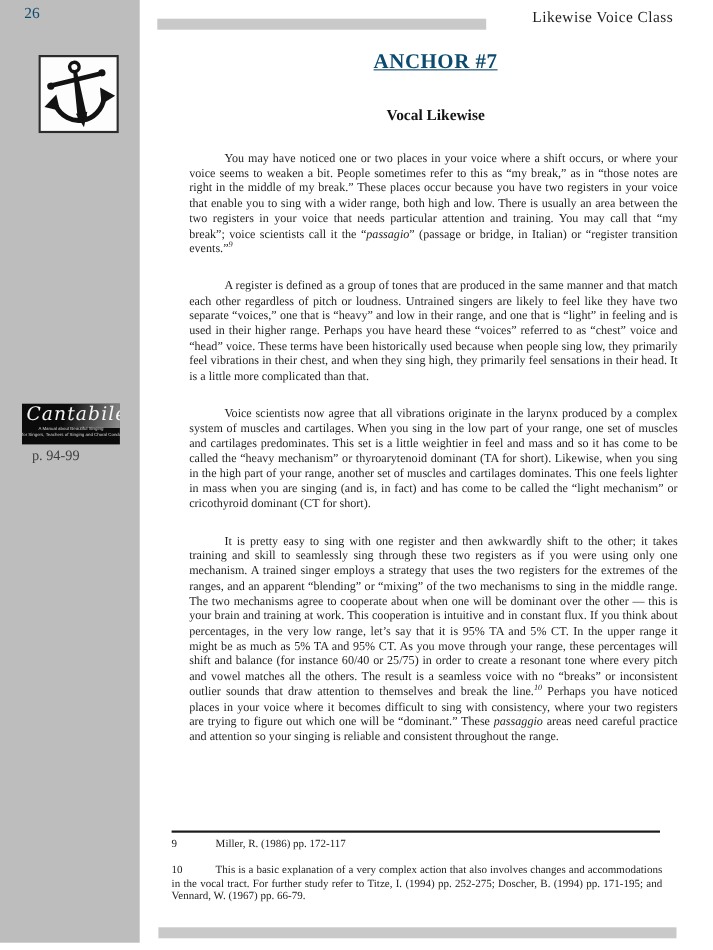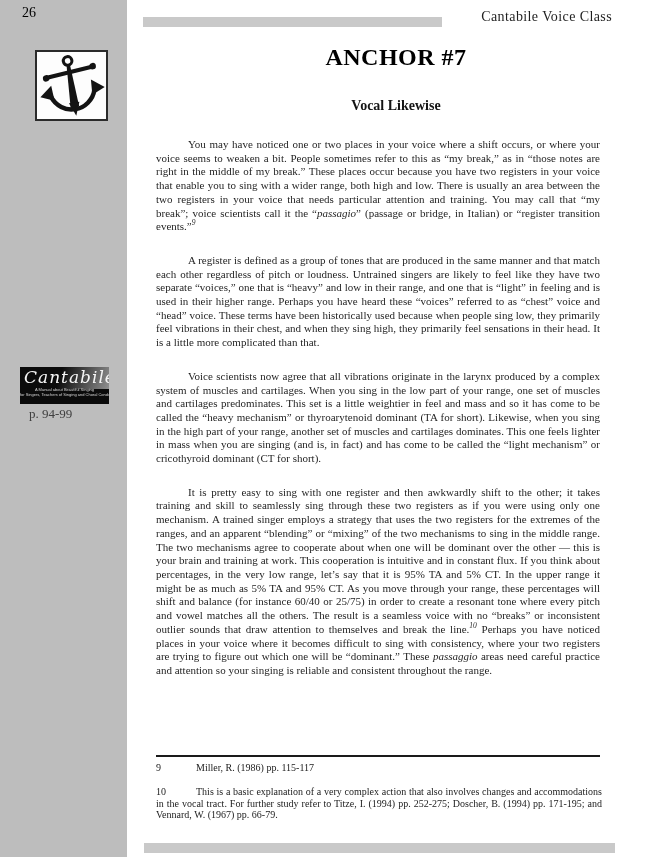--- a/index.html
+++ b/index.html
@@ -5,21 +5,21 @@
   html,body{margin:0;padding:0;}
   body{
     width:648px;height:864px;background:#ffffff;
     font-family:"Liberation Serif","DejaVu Serif",serif;
     color:#1f1f1f;position:relative;overflow:hidden;
   }
   .page{position:absolute;left:0;top:0;width:648px;height:864px;background:#ffffff;}
 
   
   .sidebar{position:absolute;left:0;top:0;width:127px;height:857px;background:#bdbdbd;}
-  .page-number{position:absolute;left:22px;top:5px;font-size:14px;color:#000000;}
+  .page-number{position:absolute;left:22px;top:5px;font-size:14px;color:#0c4a6e;}
 
   
   .anchor-box{position:absolute;left:35px;top:50px;width:69px;height:67px;background:#fdfdfd;border:2px solid #2b2b2b;}
   .anchor-box svg{display:block;width:100%;height:100%;}
 
   
   .logo-box{position:absolute;left:20px;top:367px;width:89px;height:37px;background:#0b0b0b;overflow:hidden;}
   .logo-shine{position:absolute;right:-6px;top:0;width:56px;height:22px;transform:skewX(-18deg);
     background:linear-gradient(to right, rgba(150,150,150,0), rgba(165,165,165,0.9));}
   .logo-name{position:relative;font-style:italic;font-size:17px;line-height:20px;color:#f4f4f4;
@@ -27,25 +27,25 @@
   .logo-tag{position:relative;font-size:4px;line-height:5px;color:#d6d6d6;text-align:center;
     font-family:"Liberation Sans",sans-serif;white-space:nowrap;}
   .page-ref{position:absolute;left:29px;top:406px;font-size:13px;color:#404040;}
 
   
   .top-bar{position:absolute;left:143px;top:17px;width:299px;height:10px;background:#c9c9c9;}
   .header-right{position:absolute;right:36px;top:9px;font-size:14px;color:#1f1f1f;letter-spacing:0.4px;}
 
   
   .headings{position:absolute;left:156px;top:46px;width:480px;text-align:center;}
-  .headings h1{margin:0;font-size:24px;line-height:22px;font-weight:bold;letter-spacing:0.5px;color:#000000;}
+  .headings h1{margin:0;font-size:19px;line-height:22px;font-weight:bold;letter-spacing:0.5px;color:#0c4a6e;text-decoration:underline;}
   .headings h2{margin:29px 0 0 0;font-size:14px;line-height:17px;font-weight:bold;color:#141414;}
 
   
-  .content{position:absolute;left:156px;top:138px;width:444px;font-size:11px;line-height:13.7px;
+  .content{position:absolute;left:172px;top:138px;width:444px;font-size:11px;line-height:13.7px;
     text-align:justify;color:#1f1f1f;}
   .content p{margin:0 0 20px 0;text-indent:32px;}
   .content i{font-style:italic;}
   .content sup{font-size:7.5px;font-style:italic;vertical-align:super;line-height:0;}
 
   
   .fn-rule{position:absolute;left:156px;top:755px;width:444px;height:2px;background:#1a1a1a;}
   .footnotes{position:absolute;left:156px;top:762px;width:446px;font-size:10px;line-height:11.8px;color:#222;}
   .footnote{position:relative;margin-bottom:12px;}
   .fn-num{position:absolute;left:0;top:0;}
@@ -81,39 +81,39 @@
     <div class="logo-box">
       <div class="logo-shine"></div>
       <div class="logo-name">Cantabile</div>
       <div class="logo-tag">A Manual about Beautiful Singing</div>
       <div class="logo-tag">for Singers, Teachers of Singing and Choral Conductors</div>
     </div>
     <div class="page-ref">p. 94-99</div>
   </div>
 
   <div class="top-bar"></div>
-  <div class="header-right">Cantabile Voice Class</div>
+  <div class="header-right">Likewise Voice Class</div>
 
   <div class="headings">
     <h1>ANCHOR #7</h1>
     <h2>Vocal Likewise</h2>
   </div>
 
   <div class="content" id="paragraphs">
       <p><span>You may have noticed one or two places in your voice where a shift occurs, or where your voice seems to weaken a bit. People sometimes refer to this as “my break,” as in “those notes are right in the middle of my break.” These places occur because you have two registers in your voice that enable you to sing with a wider range, both high and low. There is usually an area between the two registers in your voice that needs particular attention and training. You may call that “my break”; voice scientists call it the “</span><i>passagio</i><span>” (passage or bridge, in Italian) or “register transition events.”</span><sup>9</sup></p>
       <p><span>A register is defined as a group of tones that are produced in the same manner and that match each other regardless of pitch or loudness. Untrained singers are likely to feel like they have two separate “voices,” one that is “heavy” and low in their range, and one that is “light” in feeling and is used in their higher range. Perhaps you have heard these “voices” referred to as “chest” voice and “head” voice. These terms have been historically used because when people sing low, they primarily feel vibrations in their chest, and when they sing high, they primarily feel sensations in their head. It is a little more complicated than that.</span></p>
       <p><span>Voice scientists now agree that all vibrations originate in the larynx produced by a complex system of muscles and cartilages. When you sing in the low part of your range, one set of muscles and cartilages predominates. This set is a little weightier in feel and mass and so it has come to be called the “heavy mechanism” or thyroarytenoid dominant (TA for short). Likewise, when you sing in the high part of your range, another set of muscles and cartilages dominates. This one feels lighter in mass when you are singing (and is, in fact) and has come to be called the “light mechanism” or cricothyroid dominant (CT for short).</span></p>
       <p><span>It is pretty easy to sing with one register and then awkwardly shift to the other; it takes training and skill to seamlessly sing through these two registers as if you were using only one mechanism. A trained singer employs a strategy that uses the two registers for the extremes of the ranges, and an apparent “blending” or “mixing” of the two mechanisms to sing in the middle range. The two mechanisms agree to cooperate about when one will be dominant over the other — this is your brain and training at work. This cooperation is intuitive and in constant flux. If you think about percentages, in the very low range, let’s say that it is 95% TA and 5% CT. In the upper range it might be as much as 5% TA and 95% CT. As you move through your range, these percentages will shift and balance (for instance 60/40 or 25/75) in order to create a resonant tone where every pitch and vowel matches all the others. The result is a seamless voice with no “breaks” or inconsistent outlier sounds that draw attention to themselves and break the line.</span><sup>10</sup><span> Perhaps you have noticed places in your voice where it becomes difficult to sing with consistency, where your two registers are trying to figure out which one will be “dominant.” These </span><i>passaggio</i><span> areas need careful practice and attention so your singing is reliable and consistent throughout the range.</span></p>
     </div>
 
   <div class="fn-rule"></div>
   <div class="footnotes" id="footnotes">
       <div class="footnote">
         <span class="fn-num">9</span>
-        <span class="fn-text">Miller, R. (1986) pp. 115-117</span>
+        <span class="fn-text">Miller, R. (1986) pp. 172-117</span>
       </div>
       <div class="footnote">
         <span class="fn-num">10</span>
         <span class="fn-text">This is a basic explanation of a very complex action that also involves changes and accommodations in the vocal tract. For further study refer to Titze, I. (1994) pp. 252-275; Doscher, B. (1994) pp. 171-195; and Vennard, W. (1967) pp. 66-79.</span>
       </div>
     </div>
 
   <div class="bottom-bar"></div>
 </div>
 

